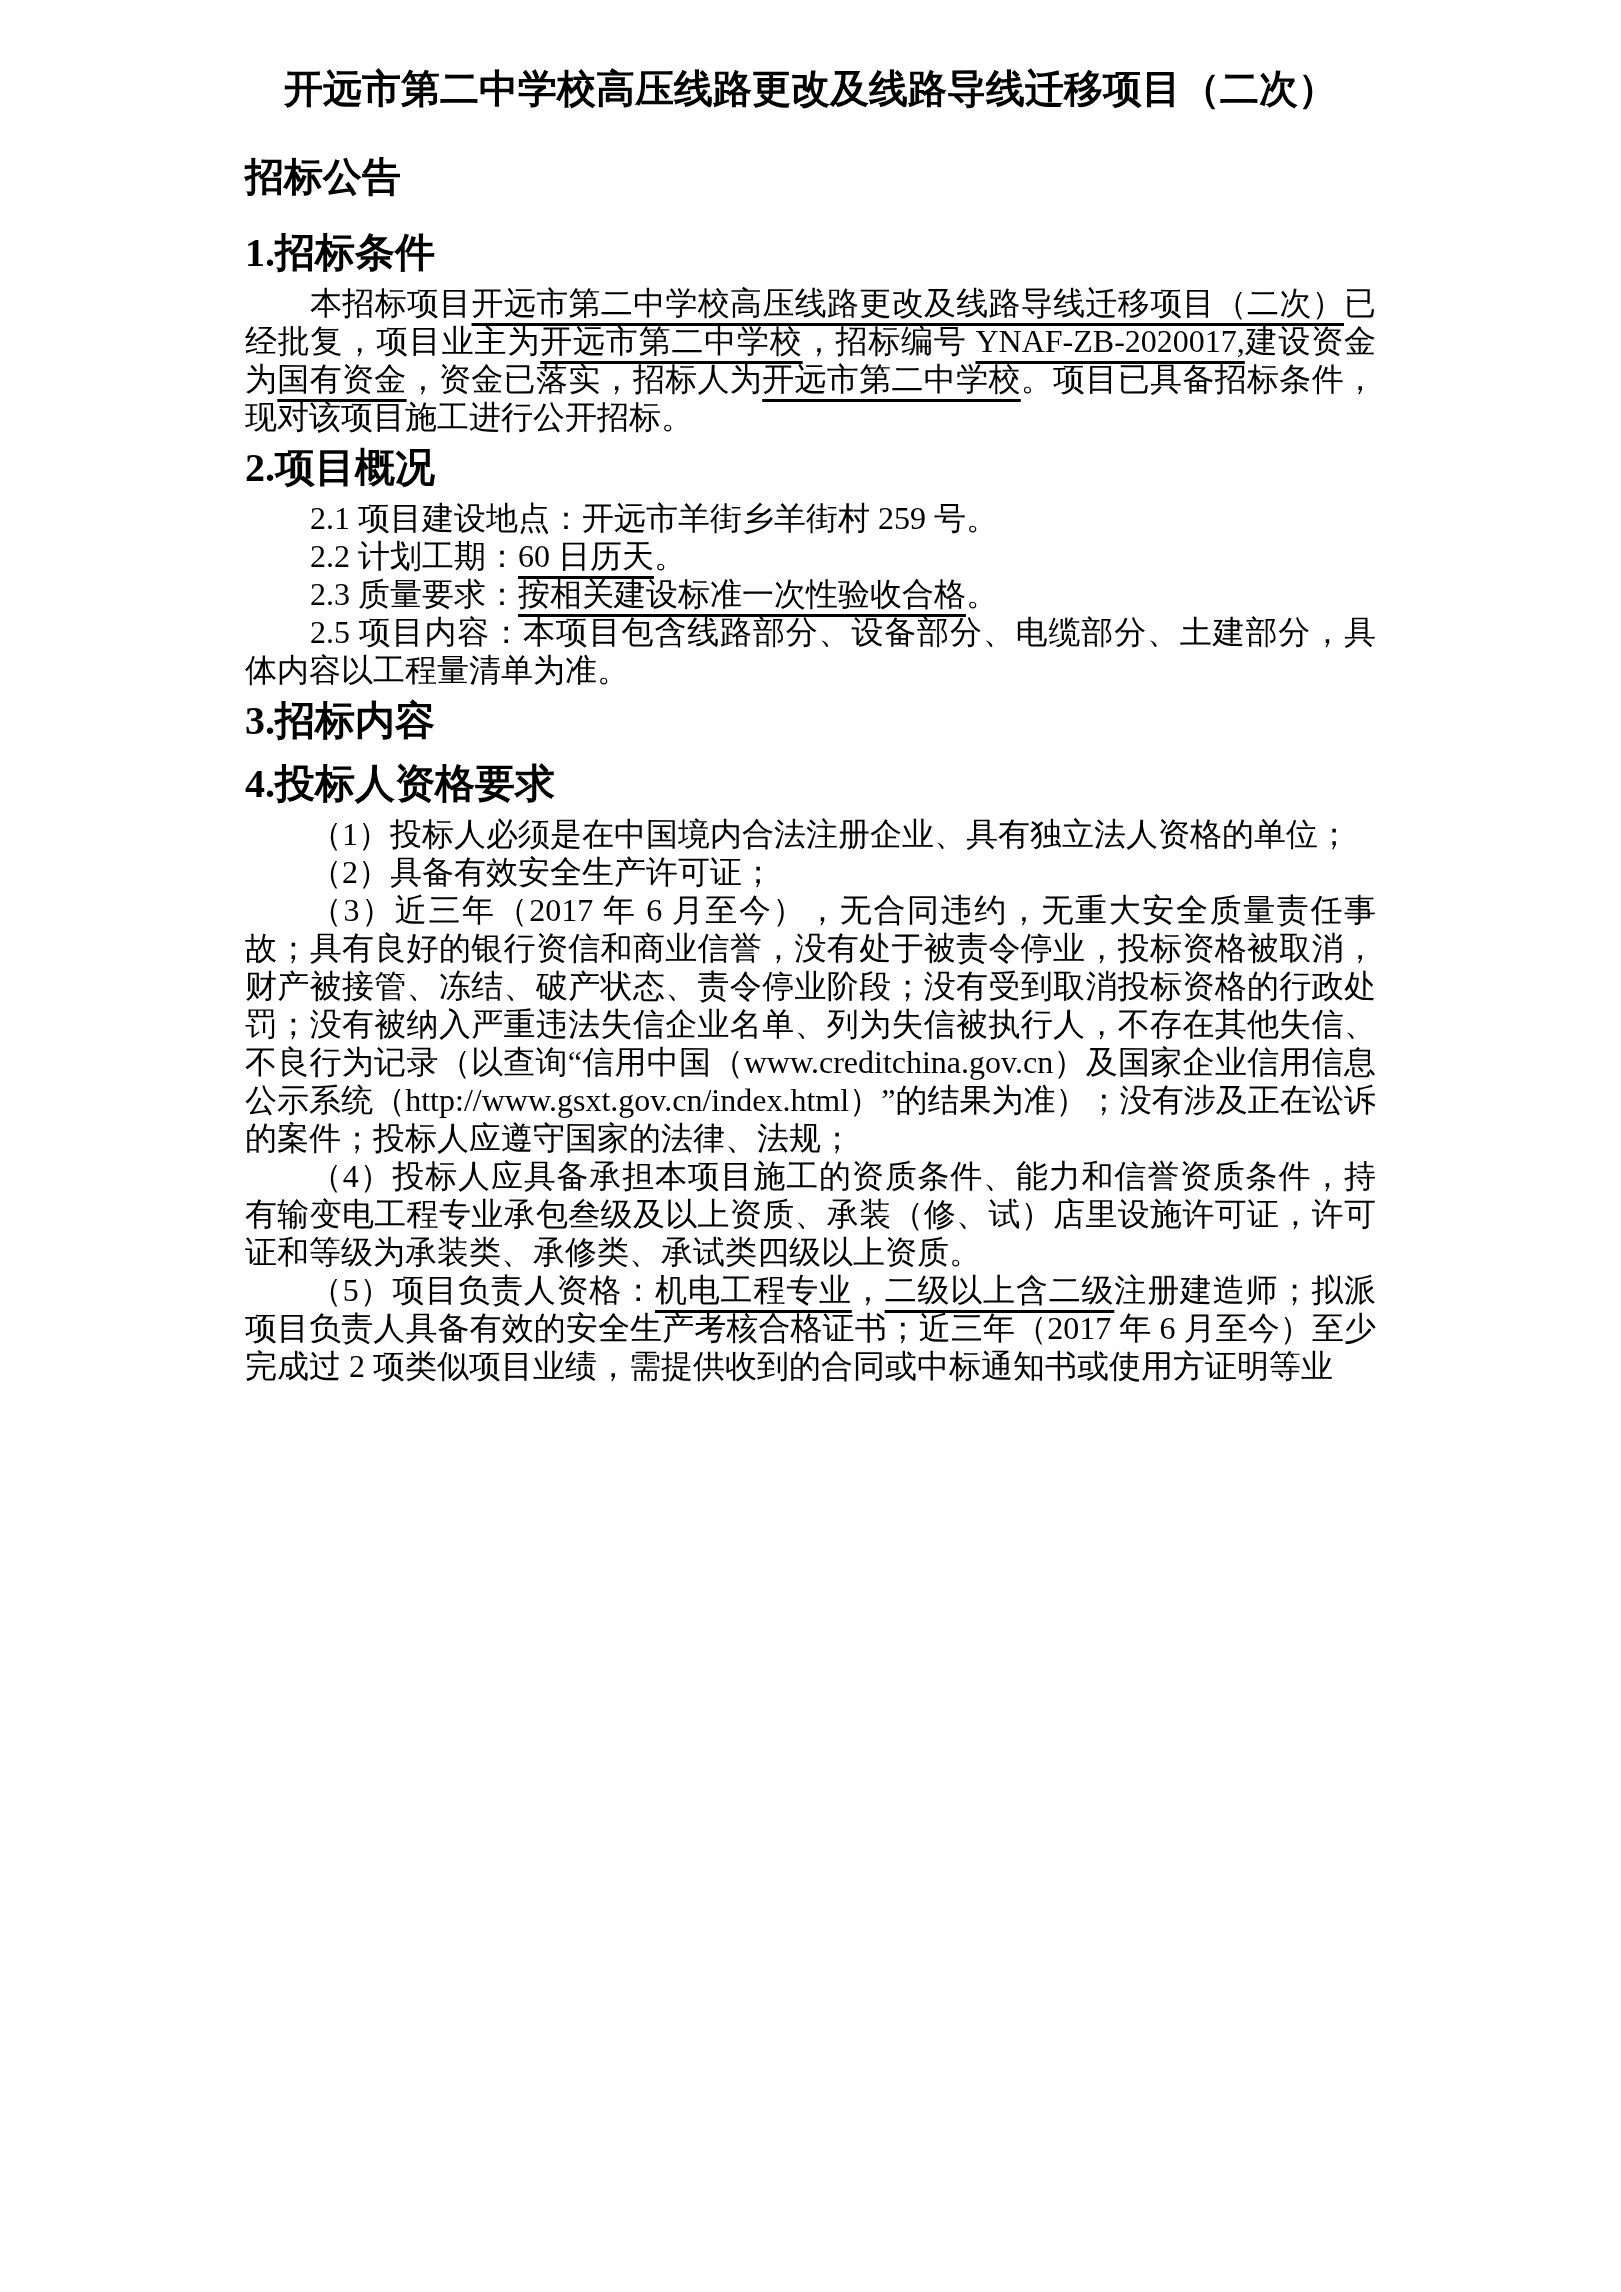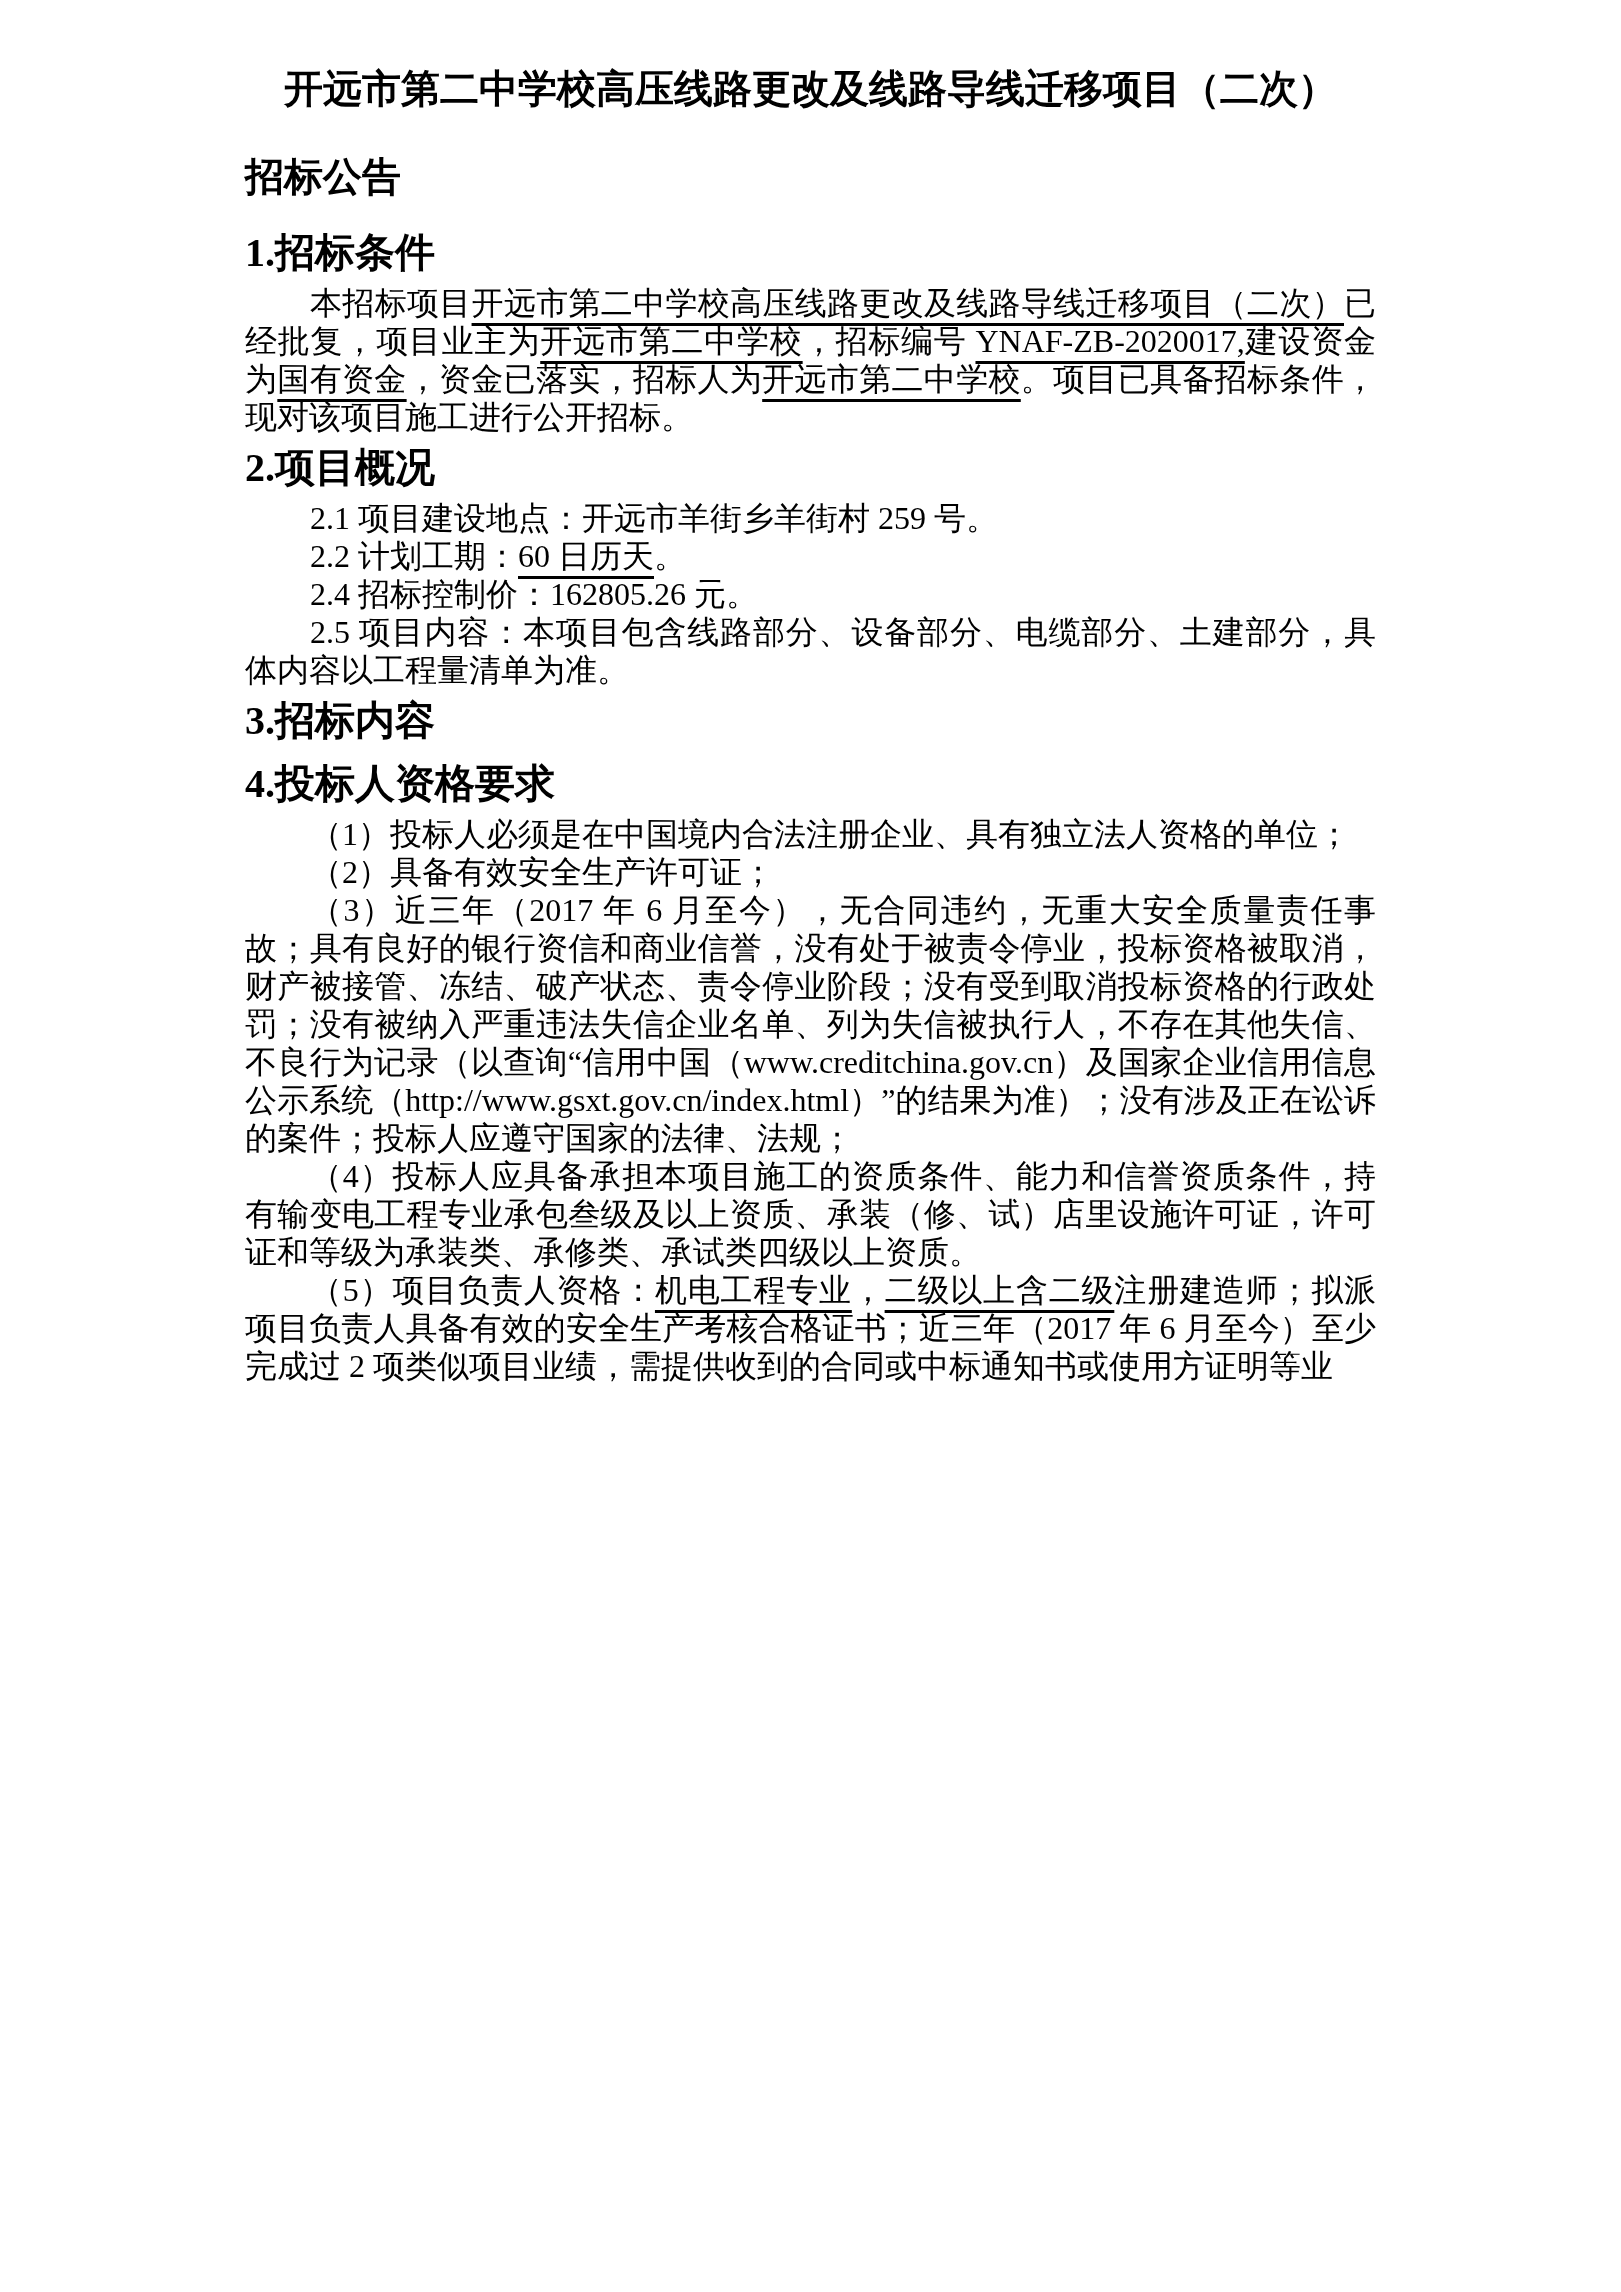--- a/index.html
+++ b/index.html
@@ -59,21 +59,21 @@
 
   <section>
     <div class="heading">1.招标条件</div>
     <p class="para indent"><span>本招标项目</span><span class="u">开远市第二中学校高压线路更改及线路导线迁移项目（二次）</span><span>已经批复，项目业主为</span><span class="u">开远市第二中学校</span><span>，招标编号 </span><span class="u">YNAF-ZB-2020017,</span><span>建设资金为</span><span class="u">国有资金</span><span>，资金已落实，招标人为</span><span class="u">开远市第二中学校</span><span>。项目已具备招标条件，现对该项目施工进行公开招标。</span></p>
   </section>
 
   <section>
     <div class="heading">2.项目概况</div>
     <p class="para indent"><span>2.1 项目建设地点：开远市羊街乡羊街村 259 号。</span></p>
     <p class="para indent"><span>2.2 计划工期：</span><span class="u">60 日历天</span><span>。</span></p>
-    <p class="para indent"><span>2.4 招标控制价：162805.26 元。</span></p>
+    <p class="para indent"><span>2.3 质量要求：</span><span class="u">按相关建设标准一次性验收合格</span><span>。</span></p>
     <p class="para indent"><span>2.5 项目内容：本项目包含线路部分、设备部分、电缆部分、土建部分，具体内容以工程量清单为准。</span></p>
   </section>
 
   <section>
     <div class="heading">3.招标内容</div>
   </section>
 
   <section>
     <div class="heading">4.投标人资格要求</div>
     <p class="para indent"><span>（1）投标人必须是在中国境内合法注册企业、具有独立法人资格的单位；</span></p>

